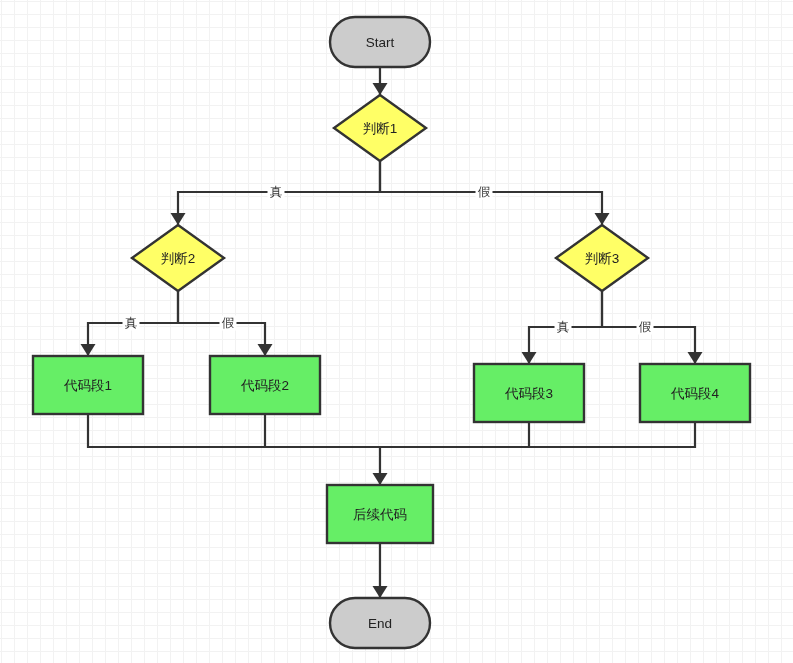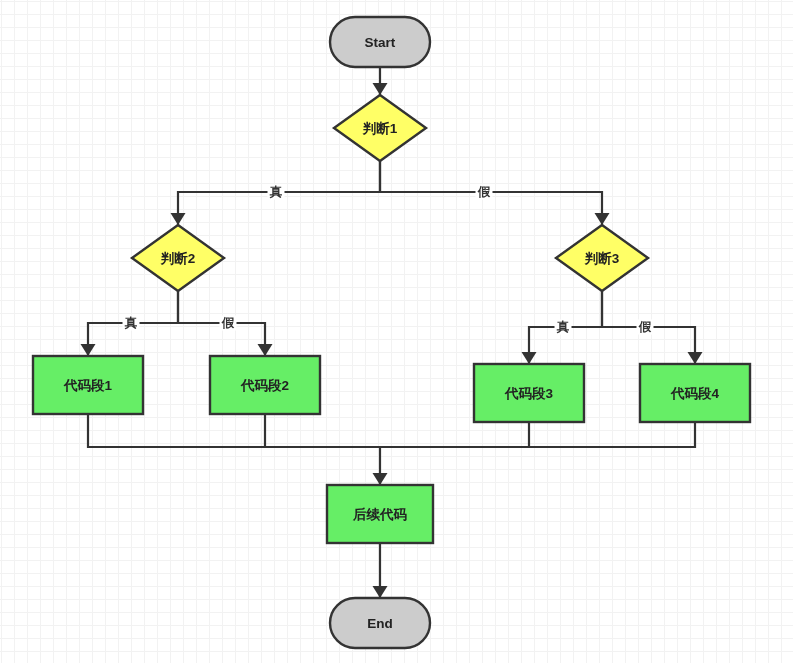--- a/index.html
+++ b/index.html
@@ -17,21 +17,20 @@
     height: 663px;
     overflow: hidden;
     background-color: #ffffff;
     background-image:
       linear-gradient(to right, #f2f2f2 1px, transparent 1px),
       linear-gradient(to bottom, #f2f2f2 1px, transparent 1px),
       linear-gradient(to right, #e6e6e6 1px, transparent 1px),
       linear-gradient(to bottom, #e6e6e6 1px, transparent 1px);
     background-size: 13px 13px, 13px 13px, 65px 65px, 65px 65px;
     background-position: 1px 1px, 1px 1px, 1px 1px, 1px 1px;
-    font-weight: bold;
   }
   svg.diagram {
     position: absolute;
     left: 0;
     top: 0;
     width: 793px;
     height: 663px;
     display: block;
   }
   .edge {

